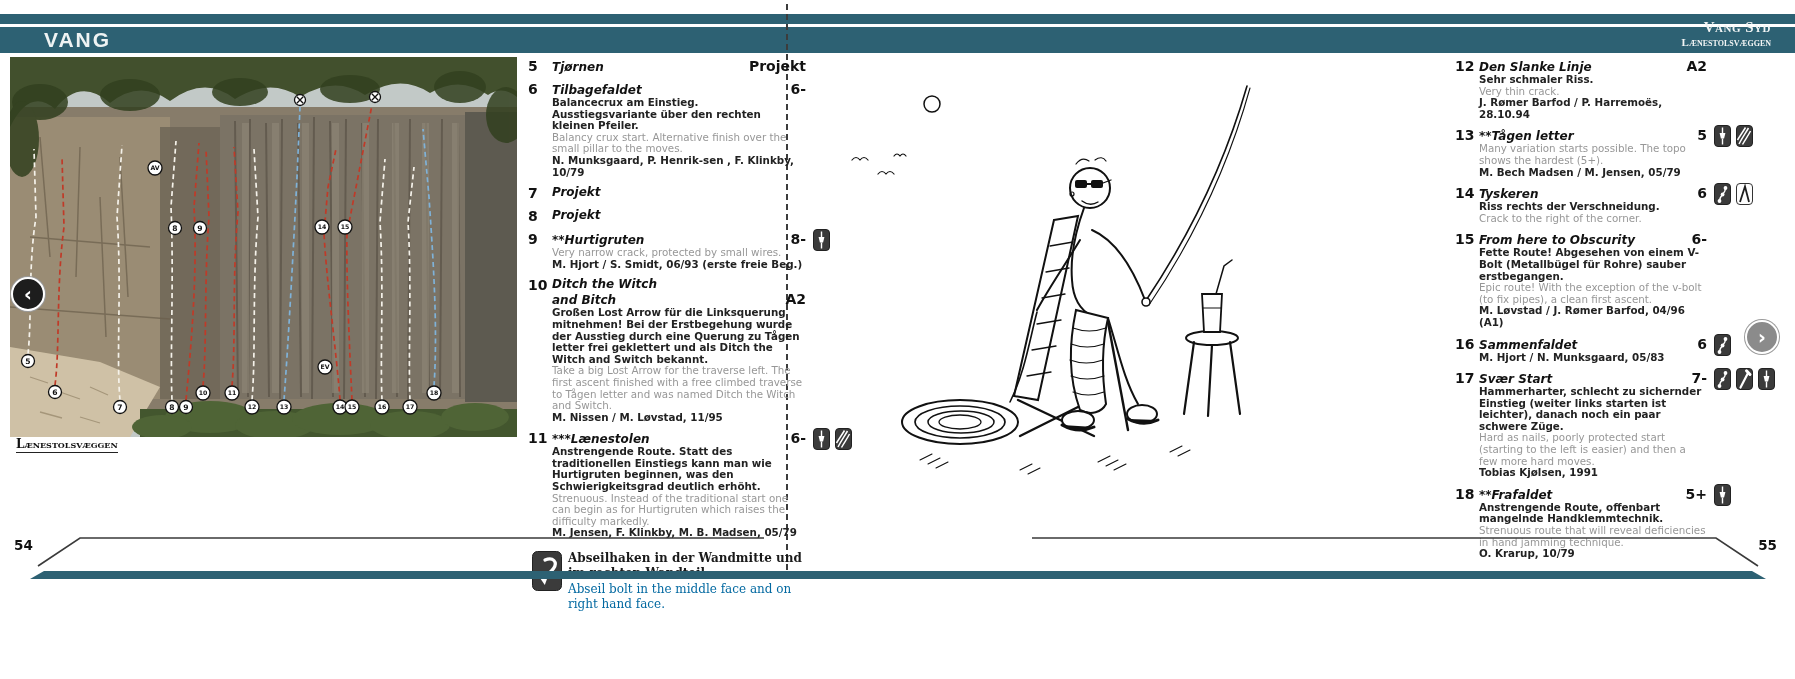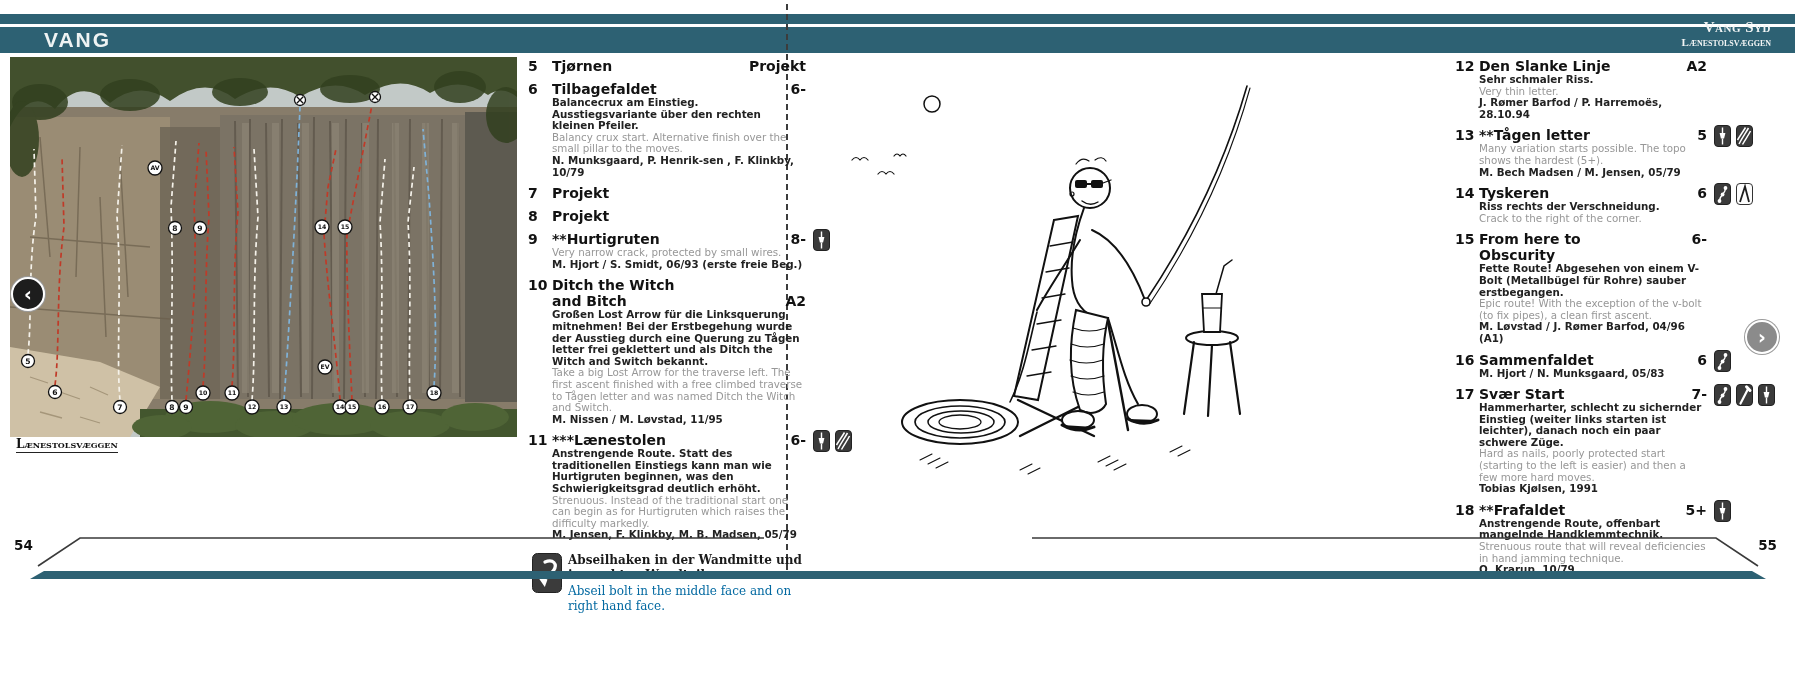--- a/index.html
+++ b/index.html
@@ -36,21 +36,21 @@
   .nav-next{left:1745px;top:320px;background:#8b8b8b;}
   
   .routes{position:absolute;top:58px;}
   .routes-left{left:528px;width:278px;}
   .routes-right{left:1455px;width:252px;}
   .route{position:relative;margin-bottom:7px;}
   .rh{display:flex;}
   .rh-num{flex:none;width:24px;font-weight:bold;font-size:14px;color:#121212;}
   .rh-lines{flex:1;}
   .rh-line{display:flex;align-items:baseline;}
-  .rh-name{flex:0 1 auto;font-weight:bold;font-size:14px;color:#121212;padding-right:6px;}
+  .rh-name{flex:0 1 auto;font-weight:bold;font-size:12px;color:#121212;padding-right:6px;font-style:italic;}
   .rh-grade{margin-left:auto;flex:none;min-width:46px;text-align:right;font-weight:bold;font-size:14px;color:#121212;}
   .rh-icons{position:absolute;left:calc(100% + 7px);top:-2px;display:flex;gap:5px;}
   .route-icon{display:block;width:17px;height:22px;}
   .route-icon svg{display:block;width:17px;height:22px;}
   .rb{margin-left:24px;font-size:10.3px;line-height:11.6px;}
   .r-de{color:#222;font-weight:bold;}
   .r-de.italic{font-style:italic;}
   .r-en{color:var(--gray);}
   .r-cr{color:#222;font-weight:bold;}
   
@@ -447,21 +447,21 @@
         <div class="rh-line">
           <span class="rh-name">Den Slanke Linje</span>
           <span class="rh-grade rh-grade1">A2</span>
         </div>
 
       </div>
 
     </div>
     <div class="rb">
       <div class="r-de">Sehr schmaler Riss.</div>
-      <div class="r-en">Very thin letter.</div>
+      <div class="r-en">Very thin crack.</div>
       <div class="r-cr">J. Rømer Barfod / P. Harremoës, 28.10.94</div>
     </div>
   </div>
 
   <div class="route">
     <div class="rh">
       <span class="rh-num">13</span>
       <div class="rh-lines">
         <div class="rh-line">
           <span class="rh-name">**Tågen letter</span>

